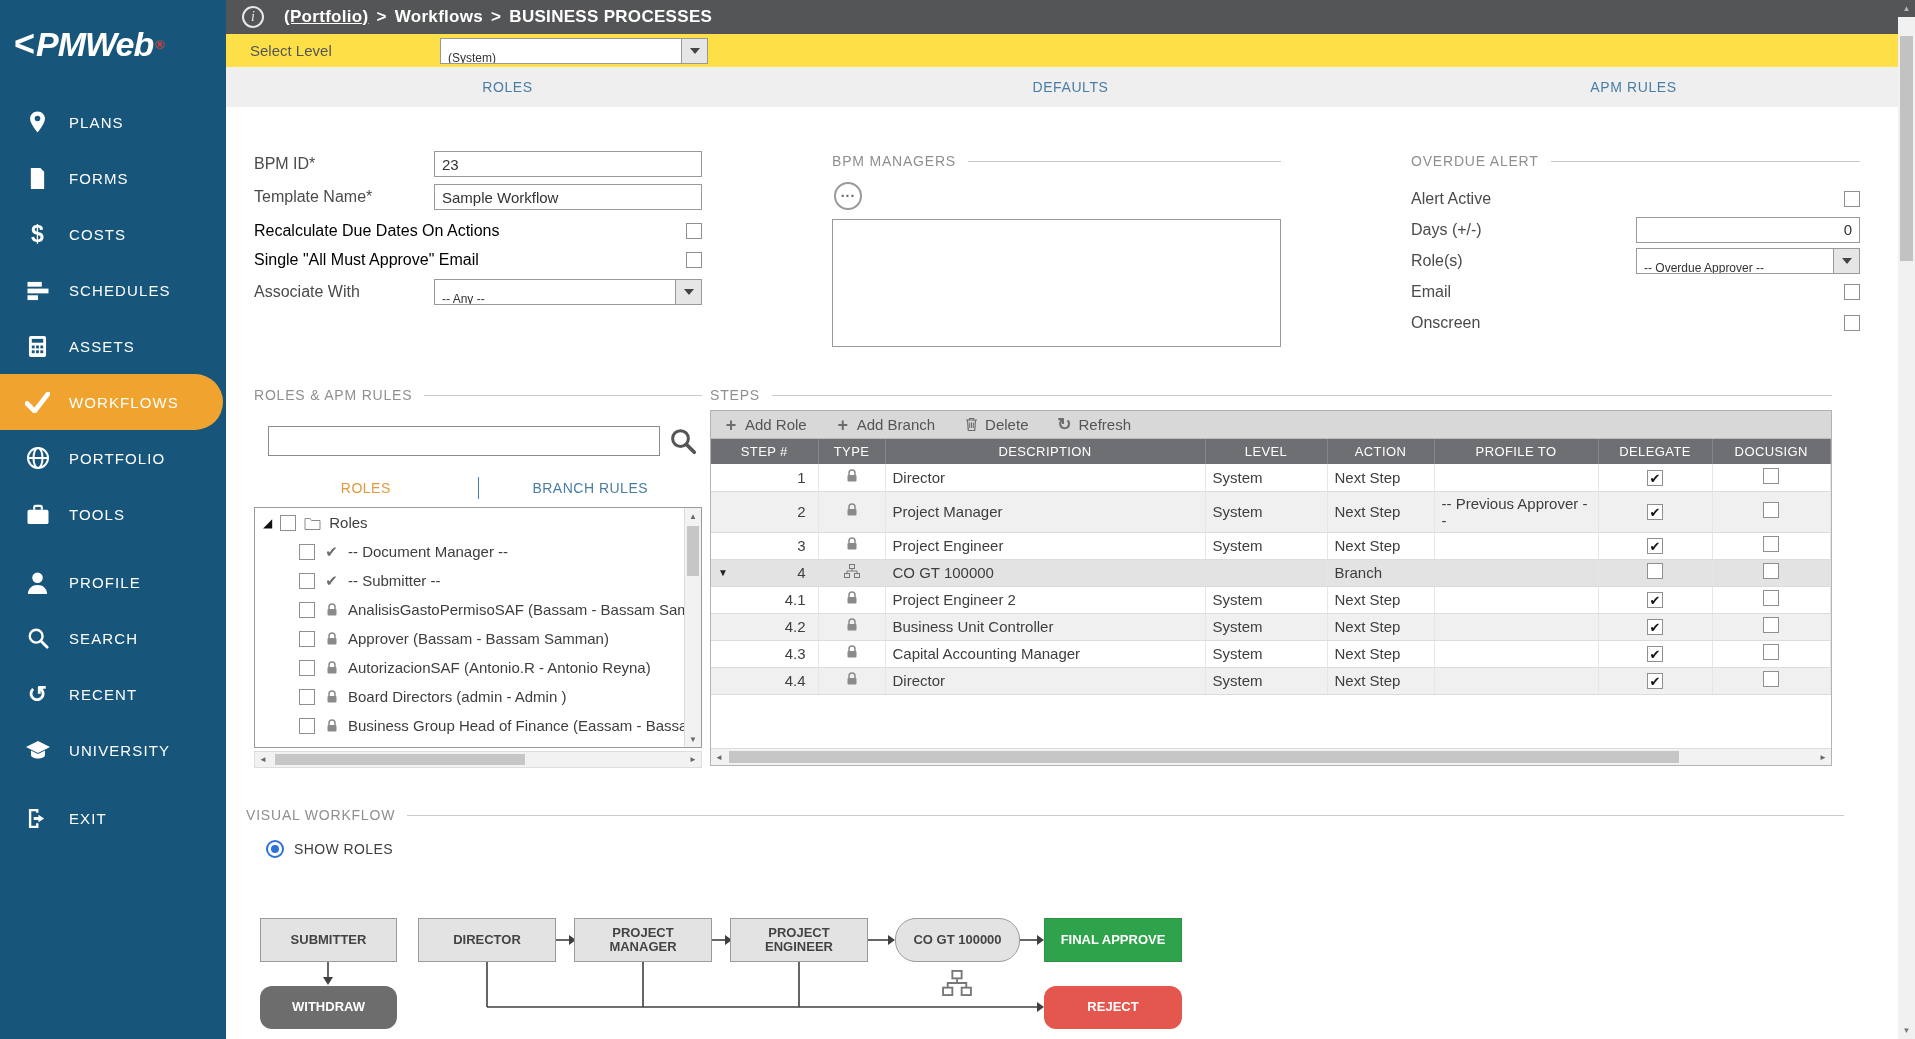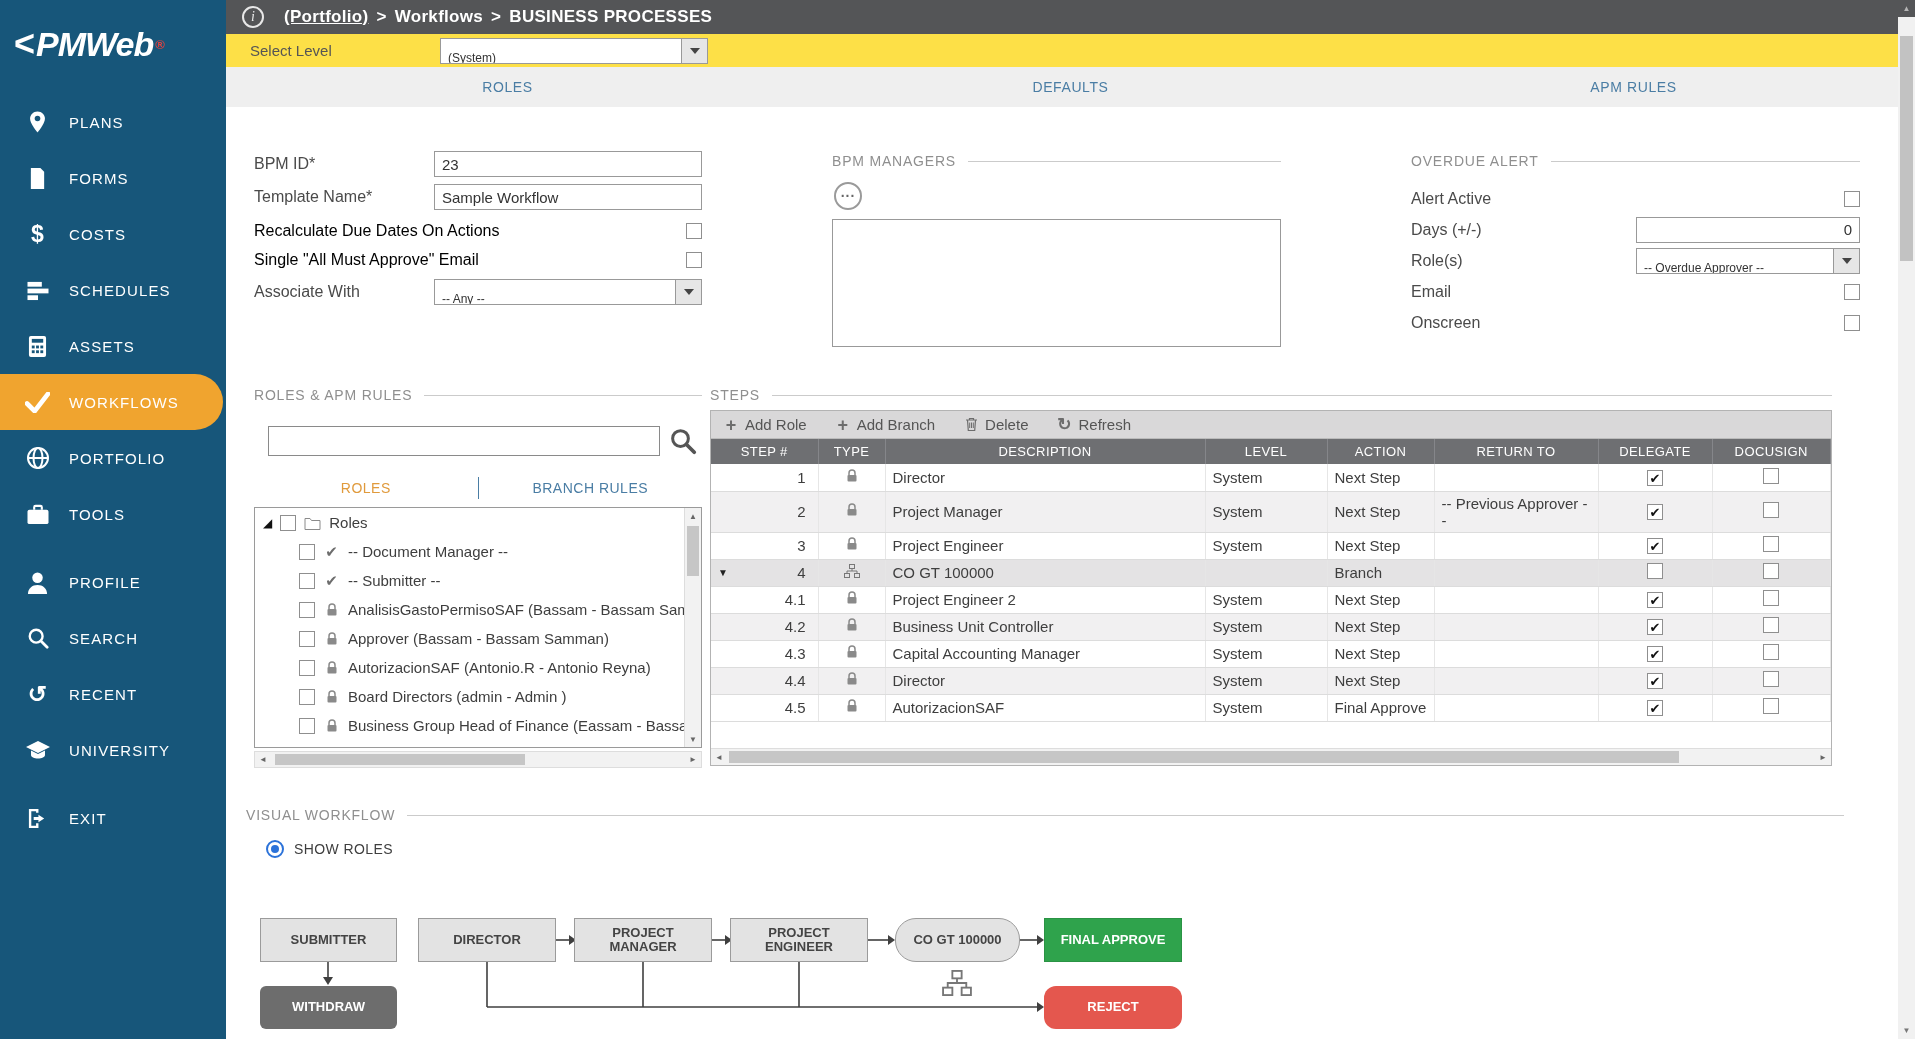--- a/index.html
+++ b/index.html
@@ -129,21 +129,21 @@
   .radio{width:18px;height:18px;border-radius:50%;border:2px solid #8b8b8b;background:#fff;position:relative;flex:none;cursor:pointer}
   .radio.selected{border-color:#2B72D9}
   .radio.selected::after{content:"";position:absolute;inset:3px;background:#2B72D9;border-radius:50%}
   .radio-label{font-size:14px;color:#3e3e3e;letter-spacing:.4px}
   .flow{position:absolute;left:0;top:113px;width:1672px;height:115px}
   .flow-lines{position:absolute;left:0;top:0;pointer-events:none}
   .node{position:absolute;display:flex;align-items:center;justify-content:center;font-size:13px;font-weight:700;
     color:#444;text-align:center;line-height:1.1;padding:0 4px}
   .node.gray{background:#e3e3e3;border:1px solid #9b9b9b;height:44px}
   .node.gray-rounded{background:#e3e3e3;border:1px solid #9b9b9b;height:44px;border-radius:21px}
-  .node.dark-rounded{background:#6d6d6d;color:#fff;border-radius:6px;height:43px}
+  .node.dark-rounded{background:#6d6d6d;color:#fff;border-radius:12px;height:43px}
   .node.green{background:#2FA34C;border:1px solid #2a9344;color:#fff;height:44px}
   .node.red-rounded{background:#E4574E;color:#fff;border-radius:12px;height:43px}
   .flow-branch-icon{position:absolute;left:716px;top:52px}
 
   
   .page-scrollbar{position:fixed;right:0;top:0;width:17px;height:1039px;background:#f1f1f1;z-index:10}
   .ps-up{height:17px;background:#545557;color:#b5b5b5;font-size:8px;display:flex;align-items:center;justify-content:center;cursor:pointer}
   .ps-thumb{position:absolute;left:2px;right:2px;top:36px;height:225px;background:#c2c2c2;cursor:pointer}
   .ps-down{position:absolute;bottom:0;left:0;right:0;height:17px;color:#777;font-size:8px;display:flex;align-items:center;justify-content:center;cursor:pointer}
 </style>
@@ -543,21 +543,21 @@
                 <col style="width:114px">
                 <col>
             </colgroup>
             <thead id="steps-thead">
                 <tr>
                   <th>STEP #</th>
                   <th>TYPE</th>
                   <th>DESCRIPTION</th>
                   <th>LEVEL</th>
                   <th>ACTION</th>
-                  <th>RETURN TO</th>
+                  <th>PROFILE TO</th>
                   <th>DELEGATE</th>
                   <th>DOCUSIGN</th>
                 </tr>
               </thead>
             <tbody id="steps-tbody">
                 <tr class="">
                   <td class="c-step">1</td>
                   <td class="c-type"><span><svg width="12" height="14" viewBox="0 0 12 14">
                         <path d="M3 6V4a3 3 0 0 1 6 0v2" fill="none" stroke="#8a8a8a" stroke-width="1.5"></path>
                         <rect x="1.5" y="6" width="9" height="6.5" rx="1" fill="#8a8a8a"></rect>
@@ -651,33 +651,20 @@
                 </tr>
                 <tr class="alt">
                   <td class="c-step">4.4</td>
                   <td class="c-type"><span><svg width="12" height="14" viewBox="0 0 12 14">
                         <path d="M3 6V4a3 3 0 0 1 6 0v2" fill="none" stroke="#8a8a8a" stroke-width="1.5"></path>
                         <rect x="1.5" y="6" width="9" height="6.5" rx="1" fill="#8a8a8a"></rect>
                       </svg></span></td>
                   <td>Director</td>
                   <td>System</td>
                   <td>Next Step</td>
-                  <td></td>
-                  <td class="c-cb"><span class="cb checked"></span></td>
-                  <td class="c-cb"><span class="cb"></span></td>
-                </tr>
-                <tr class="">
-                  <td class="c-step">4.5</td>
-                  <td class="c-type"><span><svg width="12" height="14" viewBox="0 0 12 14">
-                        <path d="M3 6V4a3 3 0 0 1 6 0v2" fill="none" stroke="#8a8a8a" stroke-width="1.5"></path>
-                        <rect x="1.5" y="6" width="9" height="6.5" rx="1" fill="#8a8a8a"></rect>
-                      </svg></span></td>
-                  <td>AutorizacionSAF</td>
-                  <td>System</td>
-                  <td>Final Approve</td>
                   <td></td>
                   <td class="c-cb"><span class="cb checked"></span></td>
                   <td class="c-cb"><span class="cb"></span></td>
                 </tr>
               </tbody>
           </table>
           <div class="steps-filler"></div>
           <div class="sb-h">
             <div class="arr">◄</div>
             <div class="thumb" style="left:18px;width:950px"></div>

